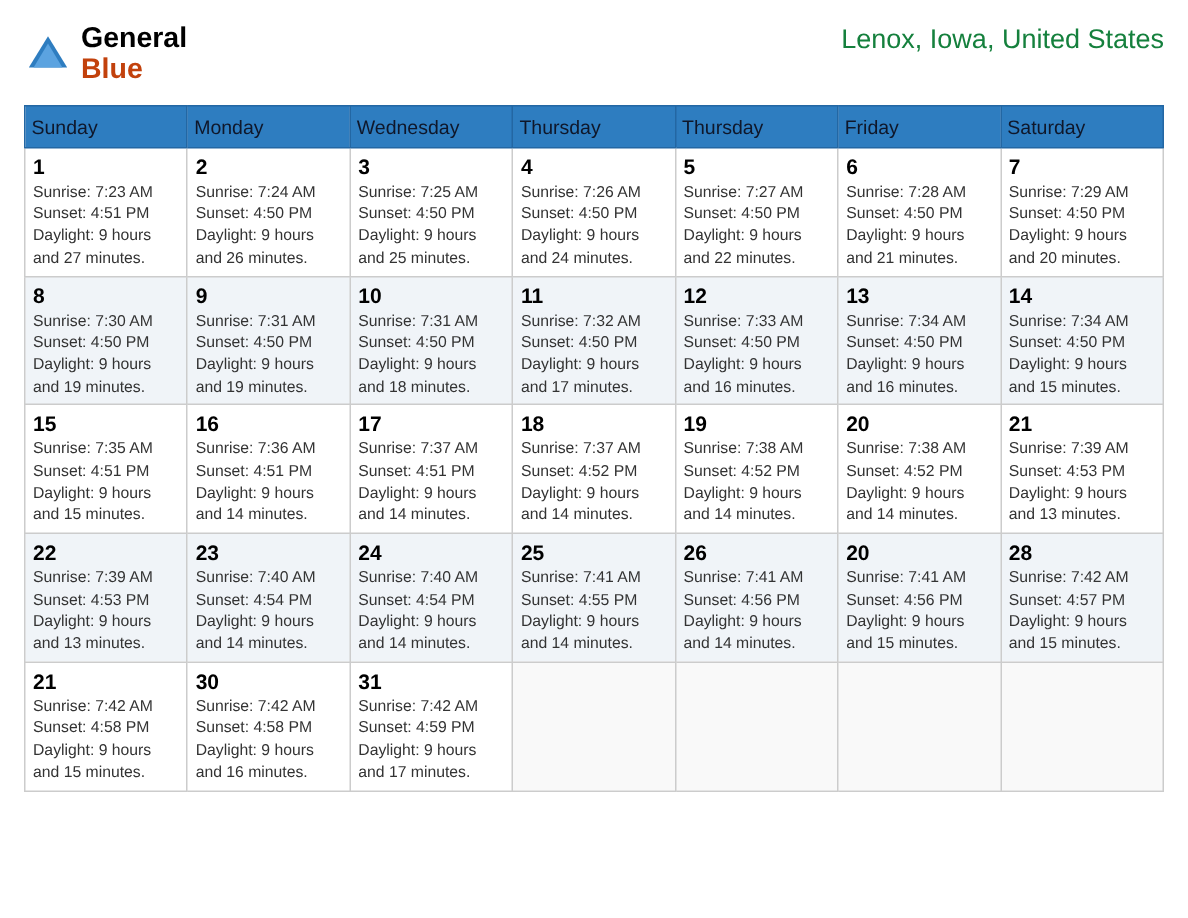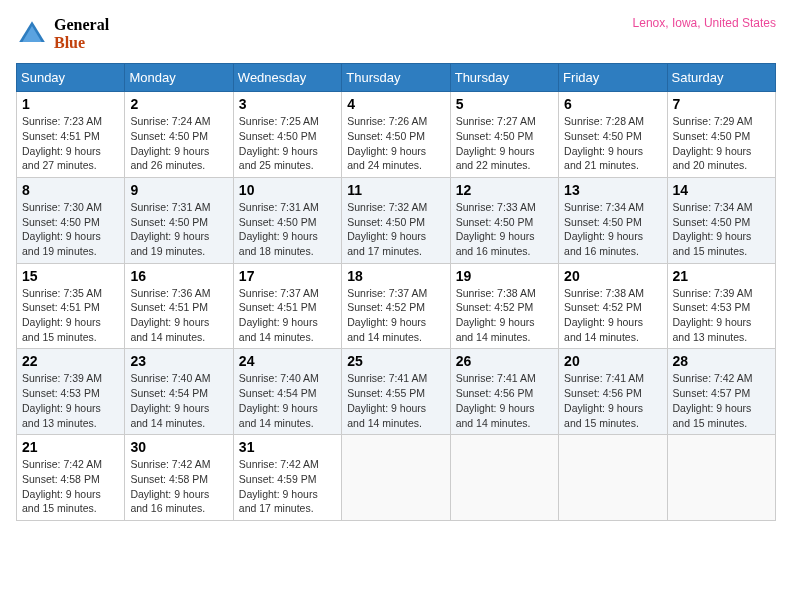--- a/index.html
+++ b/index.html
@@ -15,51 +15,50 @@
       justify-content: space-between;
       align-items: flex-start;
       margin-bottom: 12px;
     }
     .logo {
       display: flex;
       align-items: center;
       gap: 6px;
     }
     .logo-text {
-      font-size: 16px;
+      font-size: 19px;
       font-weight: bold;
       line-height: 1.1;
-      font-family: Liberation Serif, serif;
     }
     .logo-text .general { display: block; }
     .logo-text .blue { display: block; color: #c2410c; }
     .logo-icon {
       width: 32px;
       height: 32px;
     }
     .title-area {
       text-align: right;
     }
     .month-title {
       font-size: 36px;
       font-weight: normal;
       color: #222;
     }
     .location {
-      font-size: 12px;
-      color: #ec4899;
+      font-size: 18px;
+      color: #15803d;
     }
     .calendar {
       width: 100%;
       border-collapse: collapse;
       font-size: 11px;
     }
     .calendar th {
       background: #2e7dc0;
-      color: #ffffff;
+      color: #0f172a;
       padding: 6px 4px;
       text-align: left;
       font-size: 13px;
       font-weight: normal;
       border: 1px solid #2367a3;
     }
     .calendar td {
       border: 1px solid #ccc;
       vertical-align: top;
       padding: 4px 5px;

